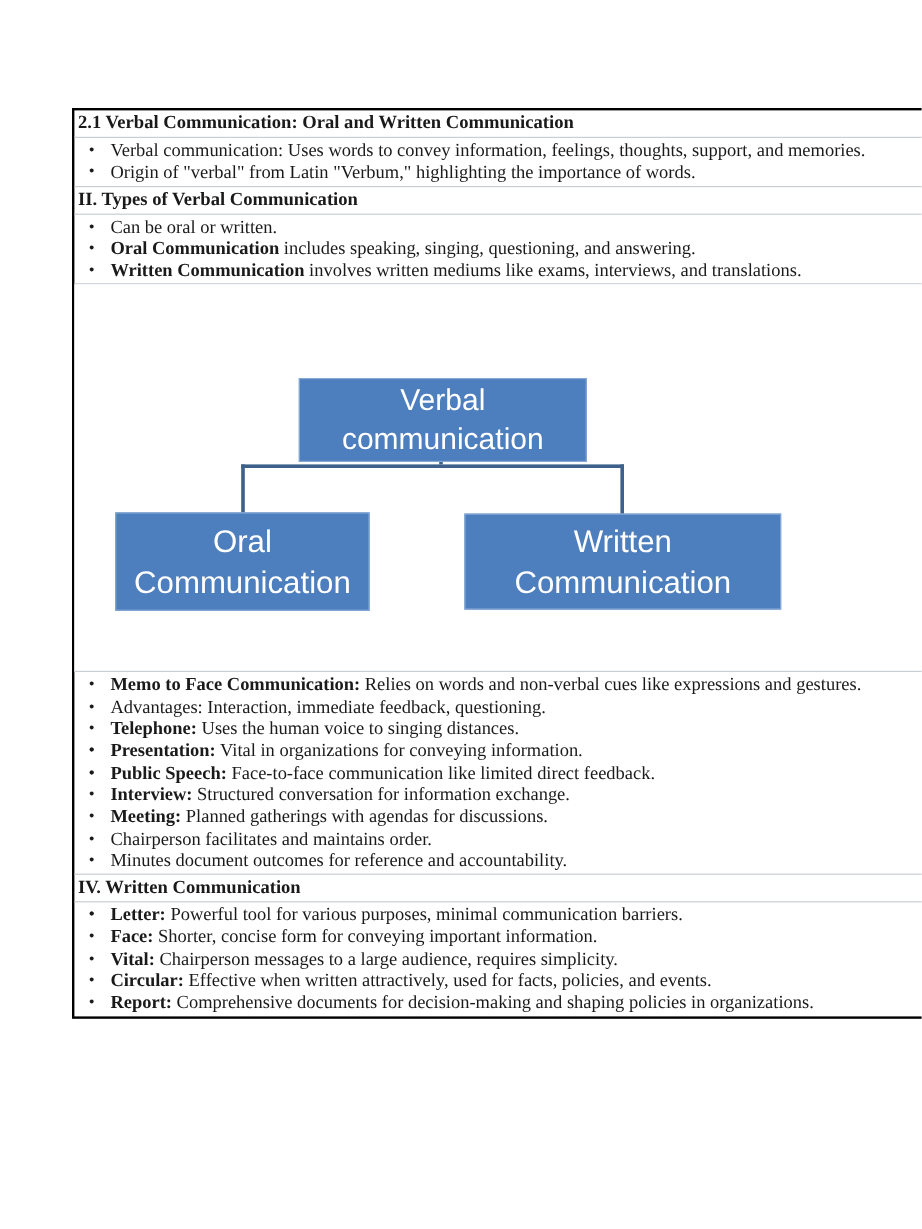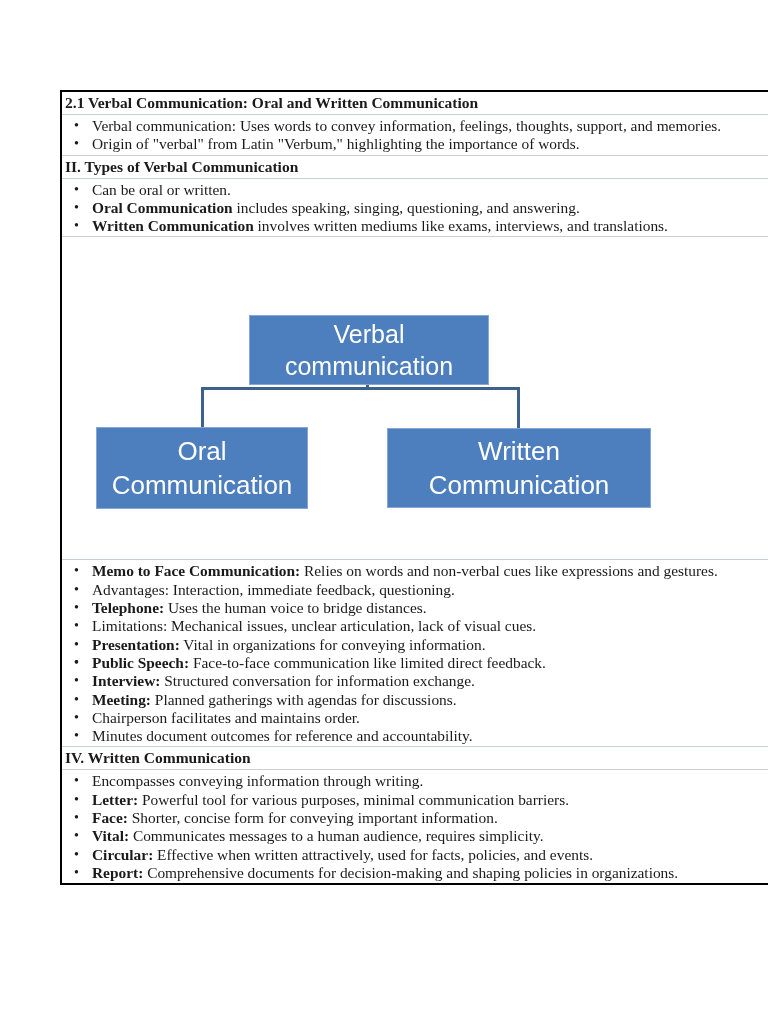--- a/index.html
+++ b/index.html
@@ -130,25 +130,25 @@
     <div class="bullet">
       <span class="dot">•</span>
       <span class="blead">Memo to Face Communication:</span><span> Relies on words and non-verbal cues like expressions and gestures.</span>
     </div>
     <div class="bullet">
       <span class="dot">•</span>
       <span class="blead"></span><span>Advantages: Interaction, immediate feedback, questioning.</span>
     </div>
     <div class="bullet">
       <span class="dot">•</span>
-      <span class="blead">Telephone:</span><span> Uses the human voice to bridge distances.</span>
-    </div>
-    <div class="bullet">
-      <span class="dot">•</span>
-      <span class="blead"></span><span>Limitations: Mechanical issues, unclear articulation, lack of visual cues.</span>
+      <span class="blead">Telephone:</span><span> Uses the human voice to singing distances.</span>
+    </div>
+    <div class="bullet">
+      <span class="dot">•</span>
+      <span class="blead"></span>
     </div>
     <div class="bullet">
       <span class="dot">•</span>
       <span class="blead">Presentation:</span><span> Vital in organizations for conveying information.</span>
     </div>
     <div class="bullet">
       <span class="dot">•</span>
       <span class="blead"></span>
     </div>
     <div class="bullet">
@@ -173,33 +173,33 @@
     </div>
   </div>
 
   <div class="row header-row">
     <span>IV. Written Communication</span>
   </div>
 
   <div class="row bullets-row">
     <div class="bullet">
       <span class="dot">•</span>
-      <span class="blead"></span><span>Encompasses conveying information through writing.</span>
+      <span class="blead"></span>
     </div>
     <div class="bullet">
       <span class="dot">•</span>
       <span class="blead">Letter:</span><span> Powerful tool for various purposes, minimal communication barriers.</span>
     </div>
     <div class="bullet">
       <span class="dot">•</span>
       <span class="blead">Face:</span><span> Shorter, concise form for conveying important information.</span>
     </div>
     <div class="bullet">
       <span class="dot">•</span>
-      <span class="blead">Vital:</span><span> Communicates messages to a human audience, requires simplicity.</span>
+      <span class="blead">Vital:</span><span> Chairperson messages to a large audience, requires simplicity.</span>
     </div>
     <div class="bullet">
       <span class="dot">•</span>
       <span class="blead">Circular:</span><span> Effective when written attractively, used for facts, policies, and events.</span>
     </div>
     <div class="bullet">
       <span class="dot">•</span>
       <span class="blead">Report:</span><span> Comprehensive documents for decision-making and shaping policies in organizations.</span>
     </div>
   </div>

